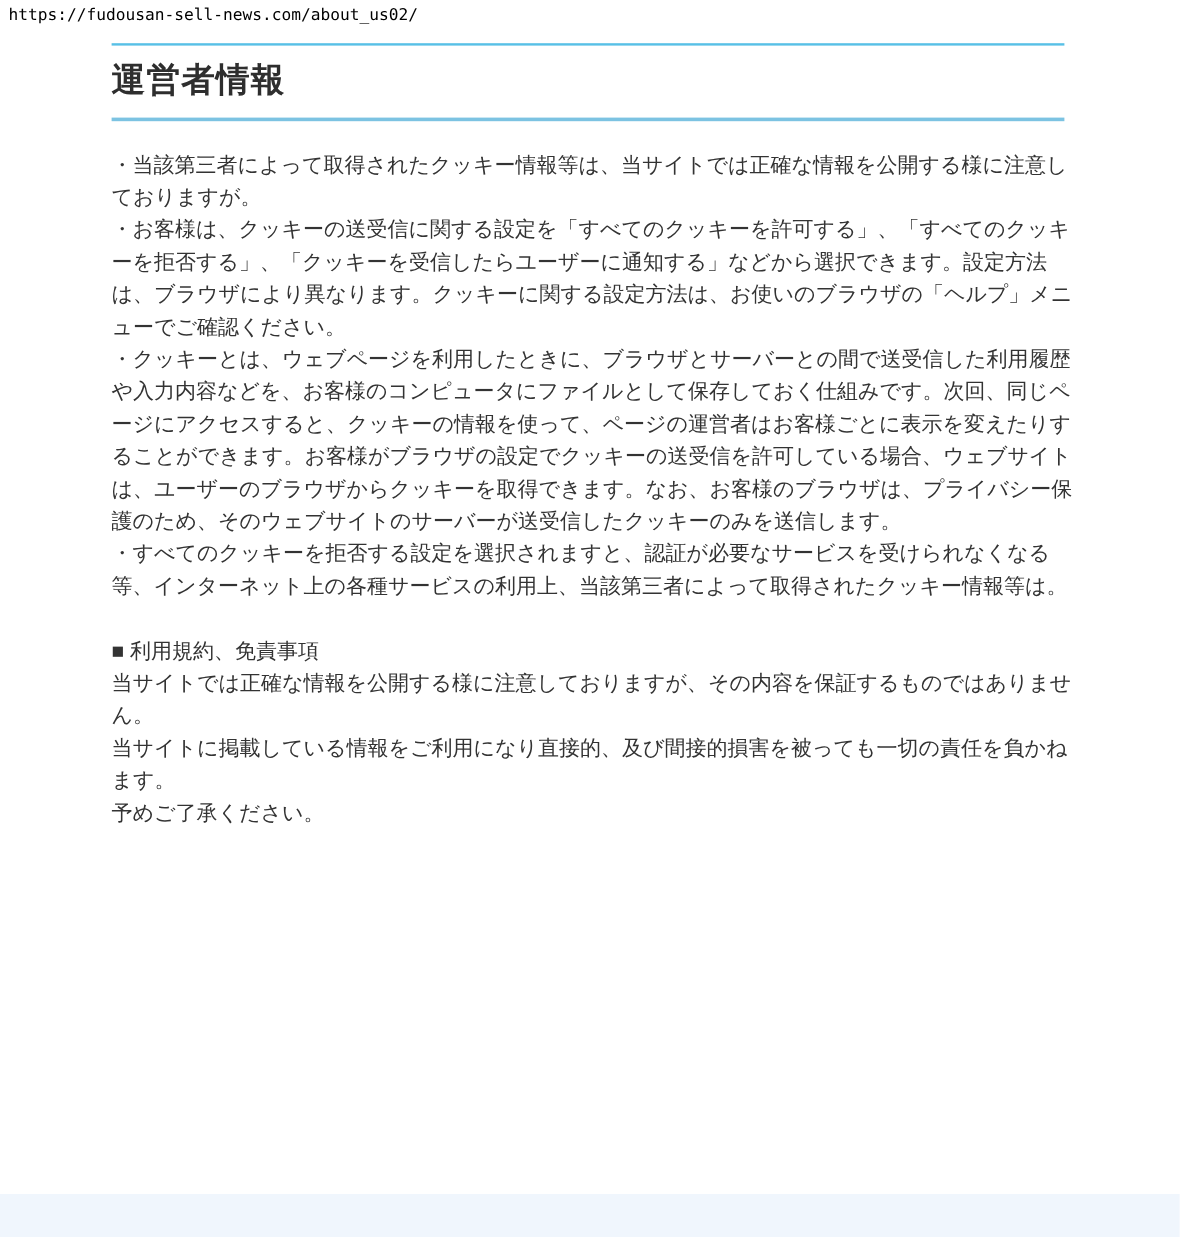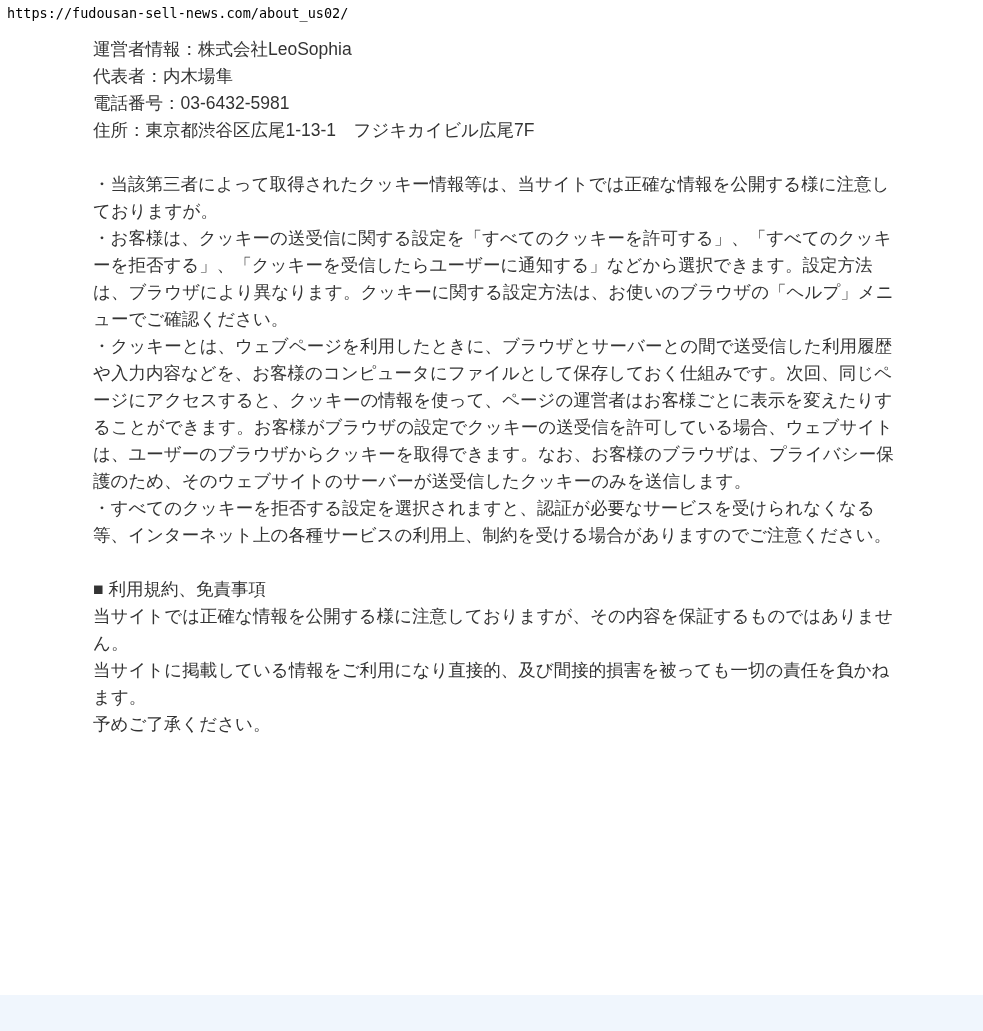--- a/index.html
+++ b/index.html
@@ -68,33 +68,28 @@
     background: #f0f6fd;
   }
 </style>
 </head>
 <body>
 
 <div class="url-bar">https://fudousan-sell-news.com/about_us02/</div>
 
 <div class="content">
 
+  <h1 class="page-title">運営者情報</h1>
 
-  <section>
-    <p class="line">運営者情報：株式会社LeoSophia</p>
-    <p class="line">代表者：内木場隼</p>
-    <p class="line">電話番号：03-6432-5981</p>
-    <p class="line">住所：東京都渋谷区広尾1-13-1　フジキカイビル広尾7F</p>
-  </section>
 
   <section>
     <p class="line">・当該第三者によって取得されたクッキー情報等は、当サイトでは正確な情報を公開する様に注意しておりますが。</p>
     <p class="line">・お客様は、クッキーの送受信に関する設定を「すべてのクッキーを許可する」、「すべてのクッキーを拒否する」、「クッキーを受信したらユーザーに通知する」などから選択できます。設定方法は、ブラウザにより異なります。クッキーに関する設定方法は、お使いのブラウザの「ヘルプ」メニューでご確認ください。</p>
     <p class="line">・クッキーとは、ウェブページを利用したときに、ブラウザとサーバーとの間で送受信した利用履歴や入力内容などを、お客様のコンピュータにファイルとして保存しておく仕組みです。次回、同じページにアクセスすると、クッキーの情報を使って、ページの運営者はお客様ごとに表示を変えたりすることができます。お客様がブラウザの設定でクッキーの送受信を許可している場合、ウェブサイトは、ユーザーのブラウザからクッキーを取得できます。なお、お客様のブラウザは、プライバシー保護のため、そのウェブサイトのサーバーが送受信したクッキーのみを送信します。</p>
-    <p class="line">・すべてのクッキーを拒否する設定を選択されますと、認証が必要なサービスを受けられなくなる等、インターネット上の各種サービスの利用上、制約を受ける場合がありますのでご注意ください。</p>
+    <p class="line">・すべてのクッキーを拒否する設定を選択されますと、認証が必要なサービスを受けられなくなる等、インターネット上の各種サービスの利用上、当該第三者によって取得されたクッキー情報等は。</p>
   </section>
 
   <section>
     <p class="line">■ 利用規約、免責事項</p>
     <p class="line">当サイトでは正確な情報を公開する様に注意しておりますが、その内容を保証するものではありません。</p>
     <p class="line">当サイトに掲載している情報をご利用になり直接的、及び間接的損害を被っても一切の責任を負かねます。</p>
     <p class="line">予めご了承ください。</p>
   </section>
 
 </div>

